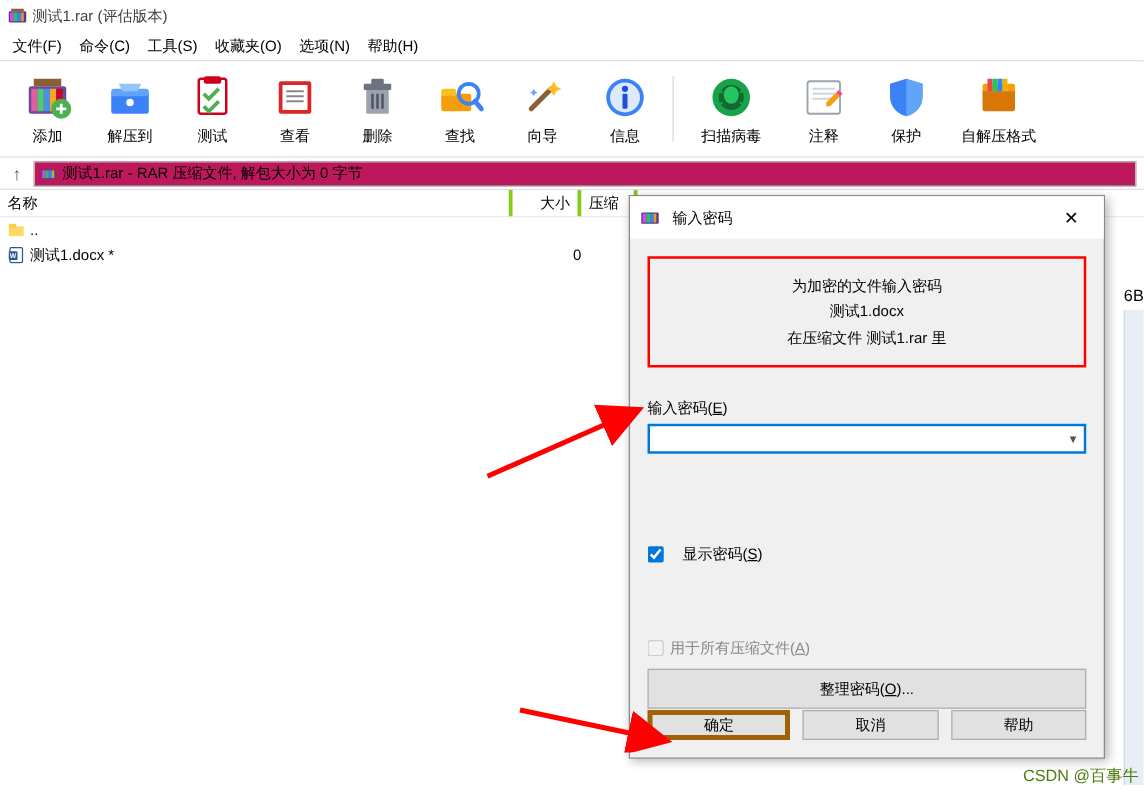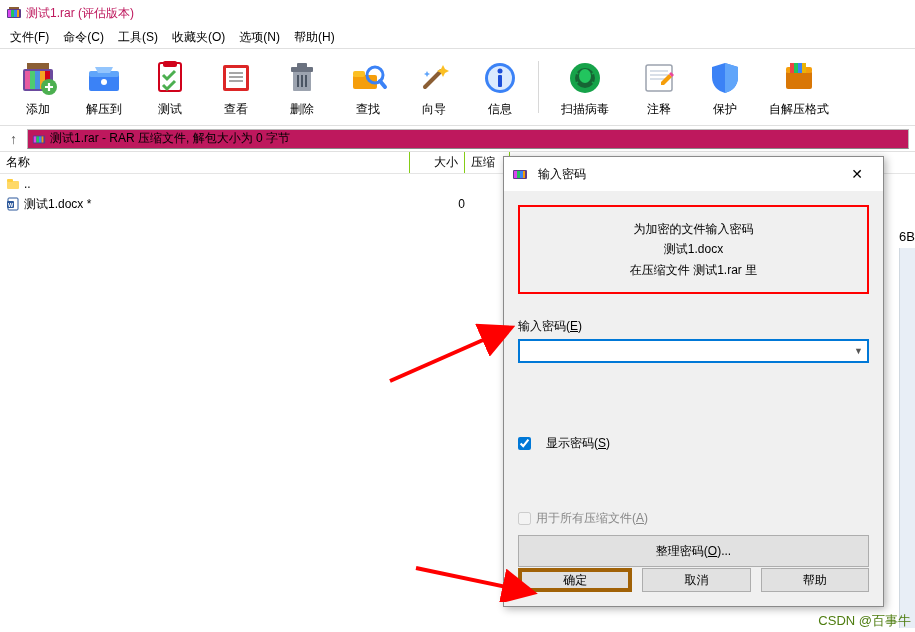--- a/index.html
+++ b/index.html
@@ -1,38 +1,38 @@
 <!DOCTYPE html>
 <html><head>
   <meta charset="utf-8">
   <style>
     * { box-sizing: border-box; margin: 0; padding: 0; }
     body { font-family: "Microsoft YaHei", "Segoe UI", Tahoma, sans-serif; font-size: 12px; background: #fff; color: #000; overflow: hidden; width: 915px; height: 632px; position: relative; }
     
     .titlebar { height: 26px; display: flex; align-items: center; padding: 0 6px; gap: 4px; background: #fff; }
     .titlebar-icon { width: 16px; height: 16px; }
-    .titlebar-text { color: #be185d; font-size: 12px; }
+    .titlebar-text { color: #404040; font-size: 12px; }
     
     .menubar { height: 22px; display: flex; align-items: center; padding: 0 4px; gap: 2px; background: #fff; }
     .menu-item { padding: 2px 6px; cursor: default; }
     
     .toolbar { height: 78px; display: flex; align-items: center; padding: 4px 6px; gap: 2px; border-top: 1px solid #e0e0e0; border-bottom: 1px solid #e0e0e0; background: #fff; }
     .tool-btn { display: flex; flex-direction: column; align-items: center; justify-content: center; width: 64px; height: 70px; cursor: default; }
     .tool-btn-wide { width: 80px; }
     .tool-icon { width: 42px; height: 42px; margin-bottom: 2px; }
     .tool-label { font-size: 12px; text-align: center; }
     .tool-sep { width: 1px; height: 52px; background: #d8d8d8; margin: 0 4px; }
     
     .pathbar { height: 26px; display: flex; align-items: center; padding: 0 6px; gap: 6px; border-bottom: 1px solid #e0e0e0; }
     .up-arrow { font-size: 14px; padding: 0 4px; cursor: default; color: #555; }
     .path-box { flex: 1; height: 20px; border: 1px solid #bbb; border-bottom-color: #888; display: flex; align-items: center; padding: 0 4px; gap: 4px; background: #be185d; }
     .path-icon { width: 14px; height: 14px; }
     
     .list-header { height: 22px; display: flex; align-items: center; background: #fff; border-bottom: 1px solid #e5e5e5; }
-    .col { border-right: 1px solid #84cc16; padding: 2px 6px; font-size: 12px; height: 100%; display: flex; align-items: center; }
+    .col { border-right: 3px solid #84cc16; padding: 2px 6px; font-size: 12px; height: 100%; display: flex; align-items: center; }
     .col-name { flex: 0 0 410px; }
     .col-size { flex: 0 0 55px; justify-content: flex-end; }
     .col-pack { flex: 0 0 45px; }
     
     .file-list { background: #fff; position: relative; height: 450px; }
     .file-row { height: 20px; display: flex; align-items: center; padding: 0 6px; gap: 4px; }
     .file-icon { width: 14px; height: 14px; flex-shrink: 0; }
     .file-name { flex: 0 0 388px; }
     .file-size { flex: 0 0 55px; text-align: right; padding-right: 6px; }
     

